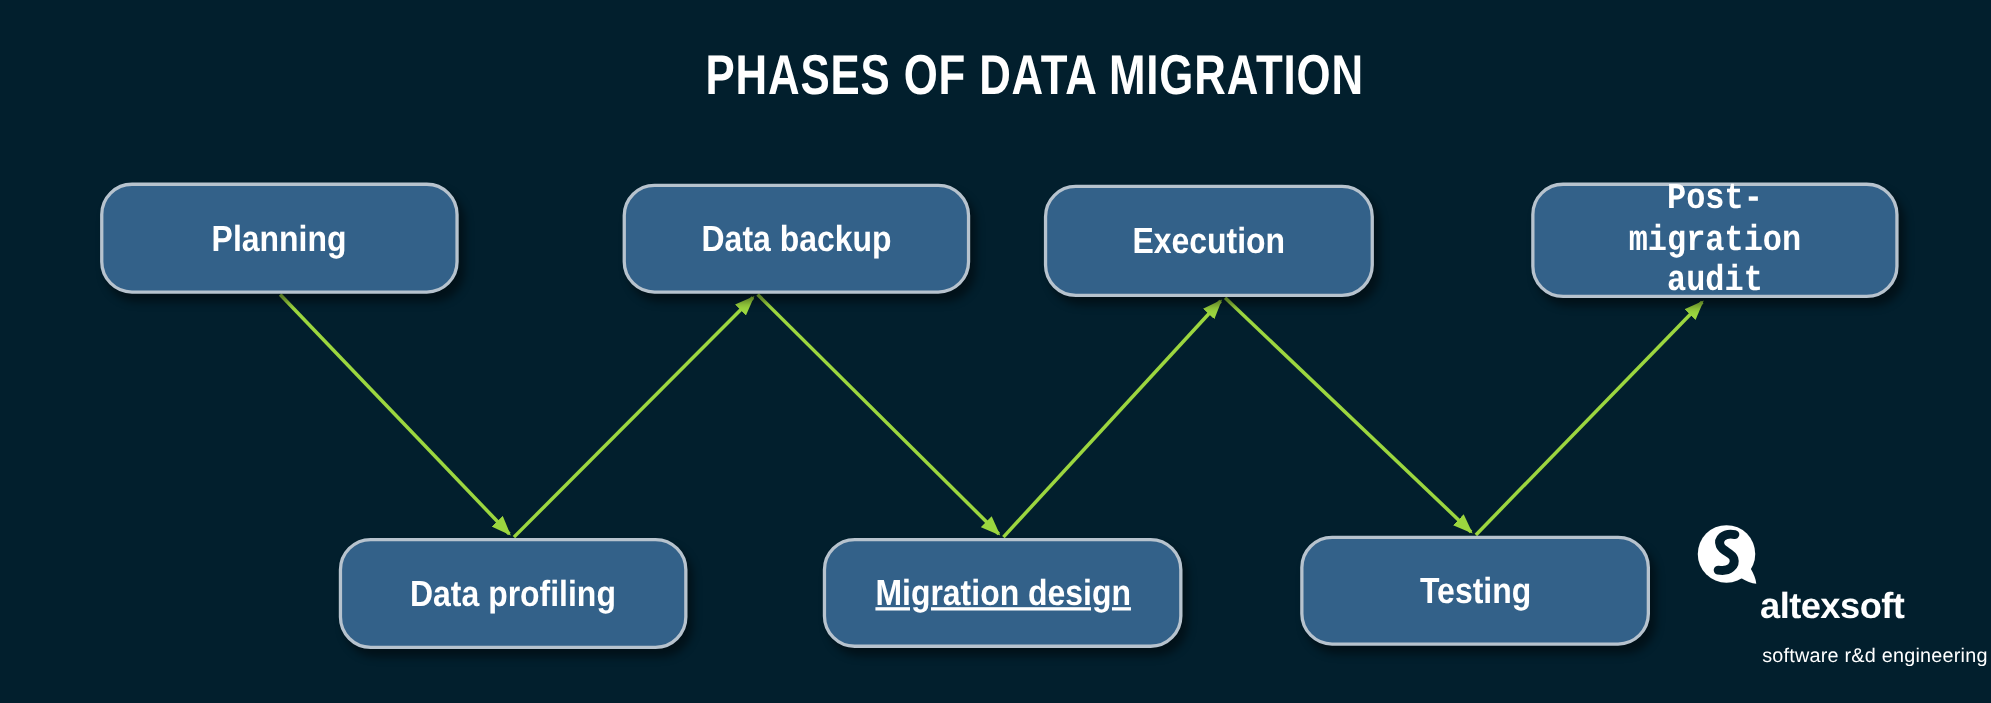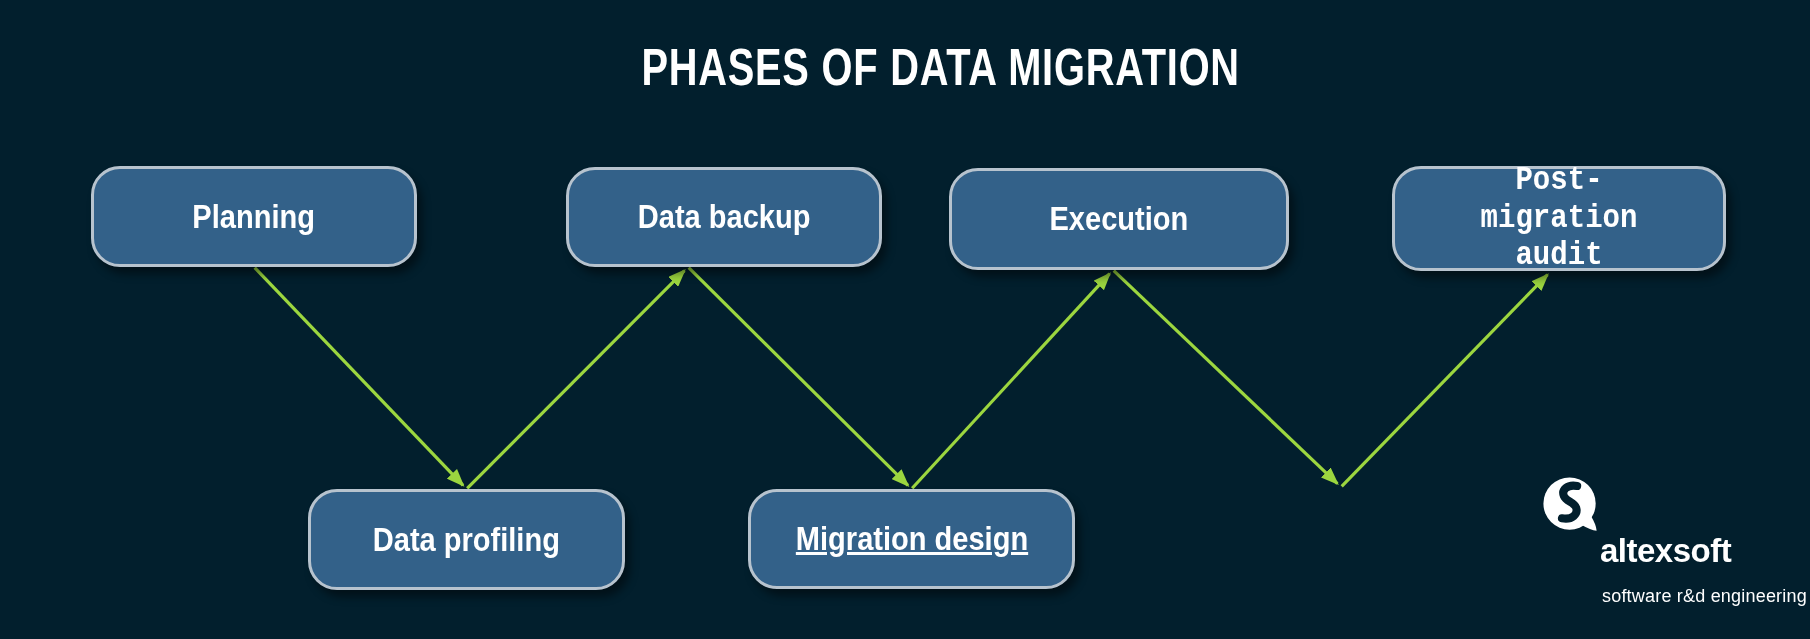--- a/index.html
+++ b/index.html
@@ -55,21 +55,21 @@
     display:inline-block;
     font-size:33px;
     font-weight:600;
     text-align:center;
     line-height:1.15;
     transform:scaleX(0.88);
     transform-origin:center;
   }
   #node-planning{left:91px;top:166px;width:326px;height:101px;}
   #node-data-backup{left:530px;top:167px;width:316px;height:100px;margin-left:36px;}
-  #node-execution{left:949px;top:168px;width:340px;height:102px;}
+  #node-execution{left:949px;top:168px;width:300px;height:102px;}
   #node-post-migration-audit{left:1392px;top:166px;width:334px;height:105px;font-family:Liberation Mono, monospace;}
   #node-post-migration-audit .node-label{max-width:262px;}
   #node-data-profiling{left:308px;top:489px;width:317px;height:101px;}
   #node-migration-design{left:748px;top:489px;width:327px;height:100px;text-decoration:underline;}
   #node-testing{left:1182px;top:487px;width:318px;height:100px;}
 
   .logo{
     position:absolute;
     left:1542px;top:476px;
     color:var(--text);
@@ -123,20 +123,23 @@
   </div>
   <div class="node" id="node-post-migration-audit">
     <span class="node-label">Post-migration audit</span>
   </div>
   <div class="node" id="node-data-profiling">
     <span class="node-label">Data profiling</span>
   </div>
   <div class="node" id="node-migration-design">
     <span class="node-label">Migration design</span>
   </div>
+  <div class="node" id="node-testing">
+    <span class="node-label">Testing</span>
+  </div>
 
   <div class="logo">
     <svg class="logo-mark" viewBox="0 0 60 60" xmlns="http://www.w3.org/2000/svg">
       <circle cx="29" cy="29" r="27.5" fill="#ffffff"></circle>
       <path d="M42 51.5 Q51 57 57.5 57.5 Q57 51 51.5 42 Z" fill="#ffffff"></path>
       <path d="M37 10.5 C26 8.5 20.5 15 23 21 C25.5 27 34 27.5 36 33.5 C38 40 32 46.5 21 44.5" fill="none" stroke="var(--bg)" stroke-width="8.5" stroke-linecap="round"></path>
     </svg>
     <div class="logo-name">altexsoft</div>
     <div class="logo-tagline">software r&amp;d engineering</div>
   </div>

